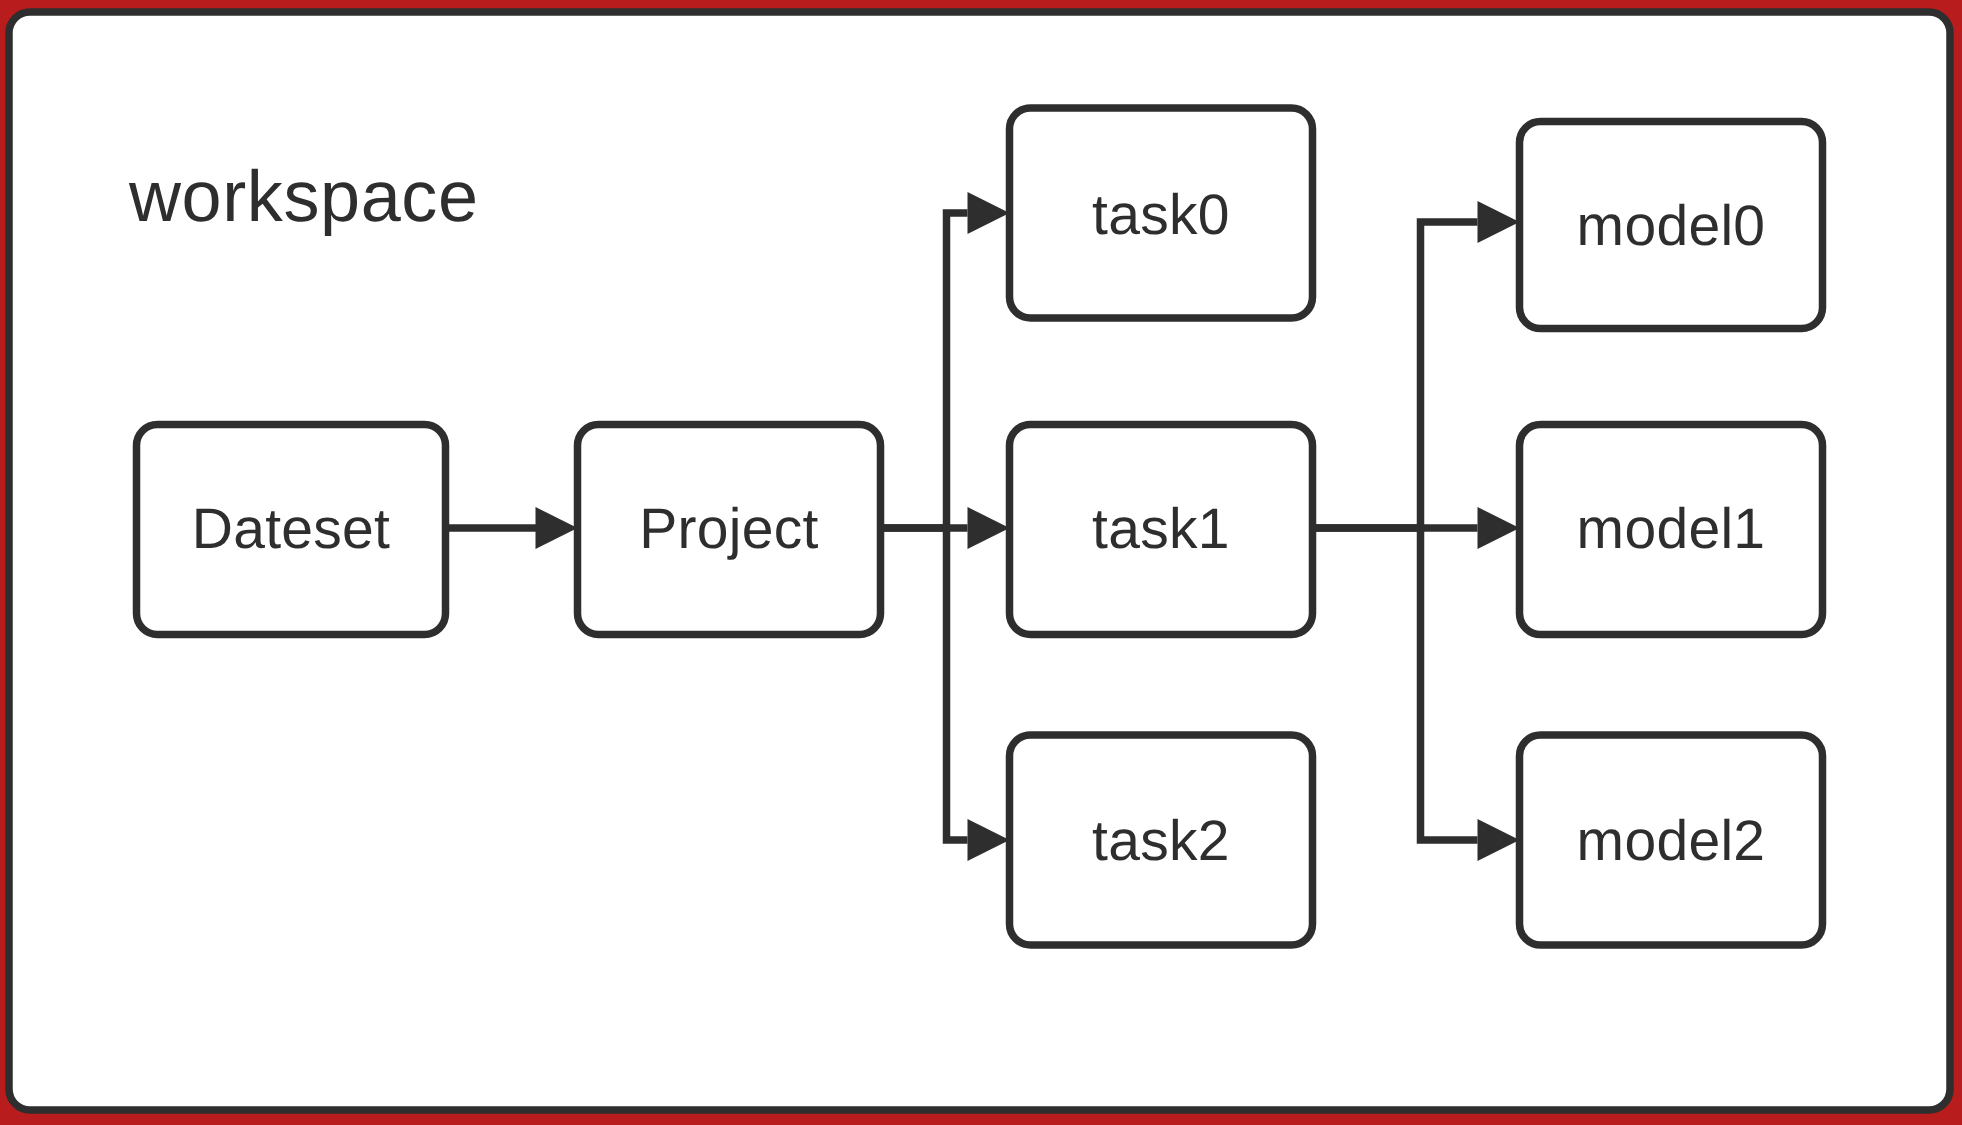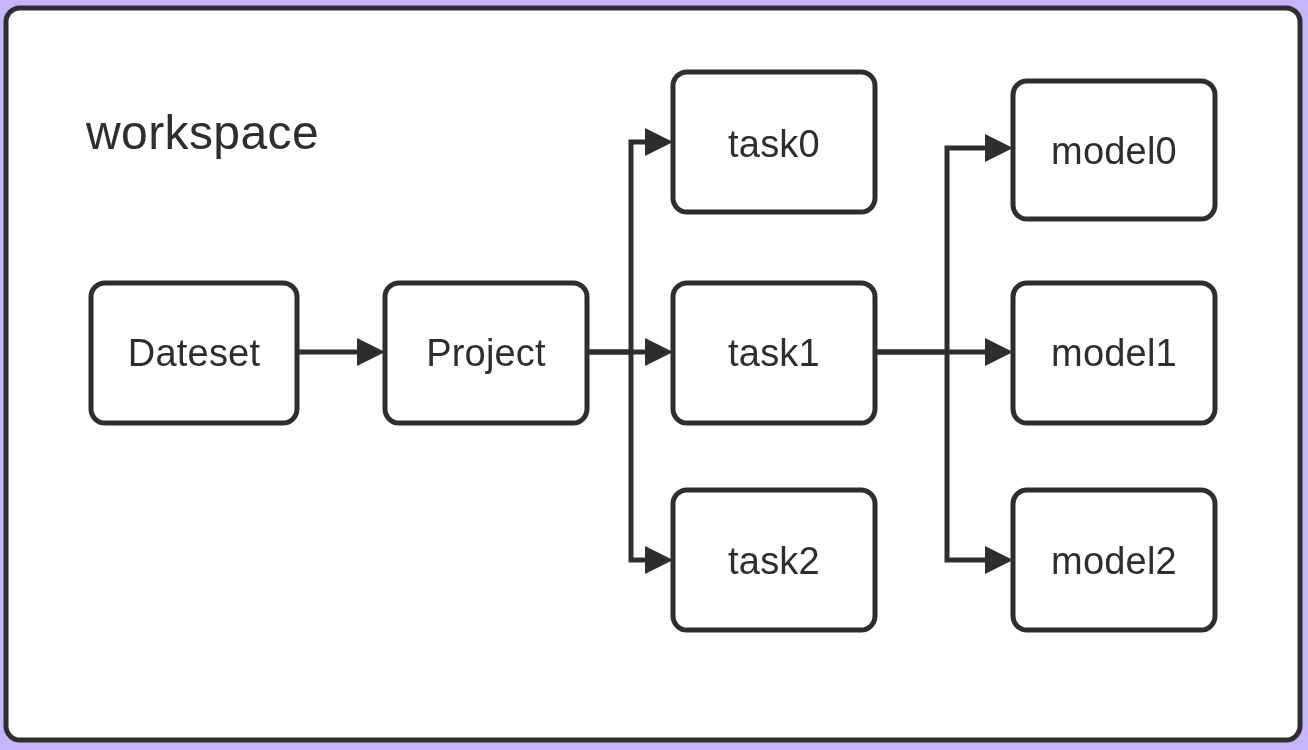--- a/index.html
+++ b/index.html
@@ -6,21 +6,21 @@
   html, body {
     margin: 0;
     padding: 0;
     background: #ffffff;
     font-family: "Liberation Sans", sans-serif;
   }
   #stage {
     position: relative;
     width: 1308px;
     height: 750px;
-    background: #c4b5fd;
+    background: #b91c1c;
     overflow: hidden;
   }
   #diagram-svg {
     position: absolute;
     left: 0;
     top: 0;
     width: 1308px;
     height: 750px;
     display: block;
   }

